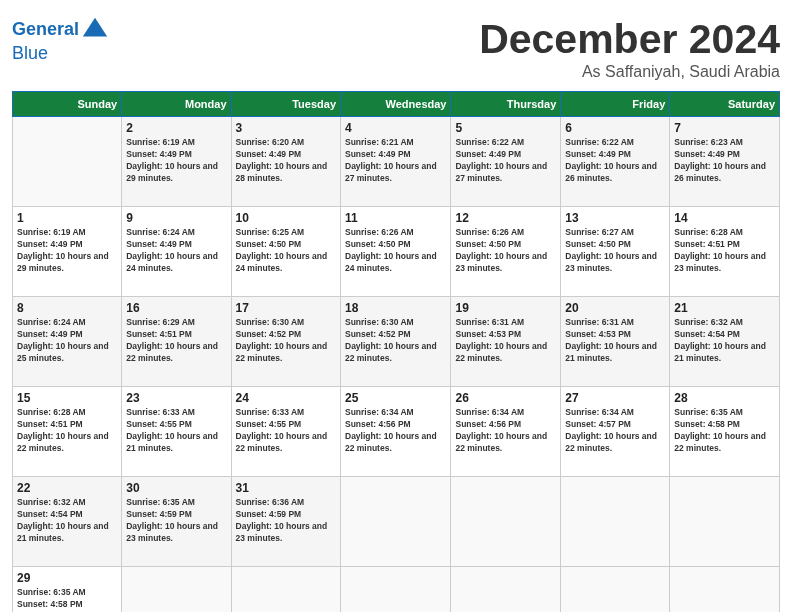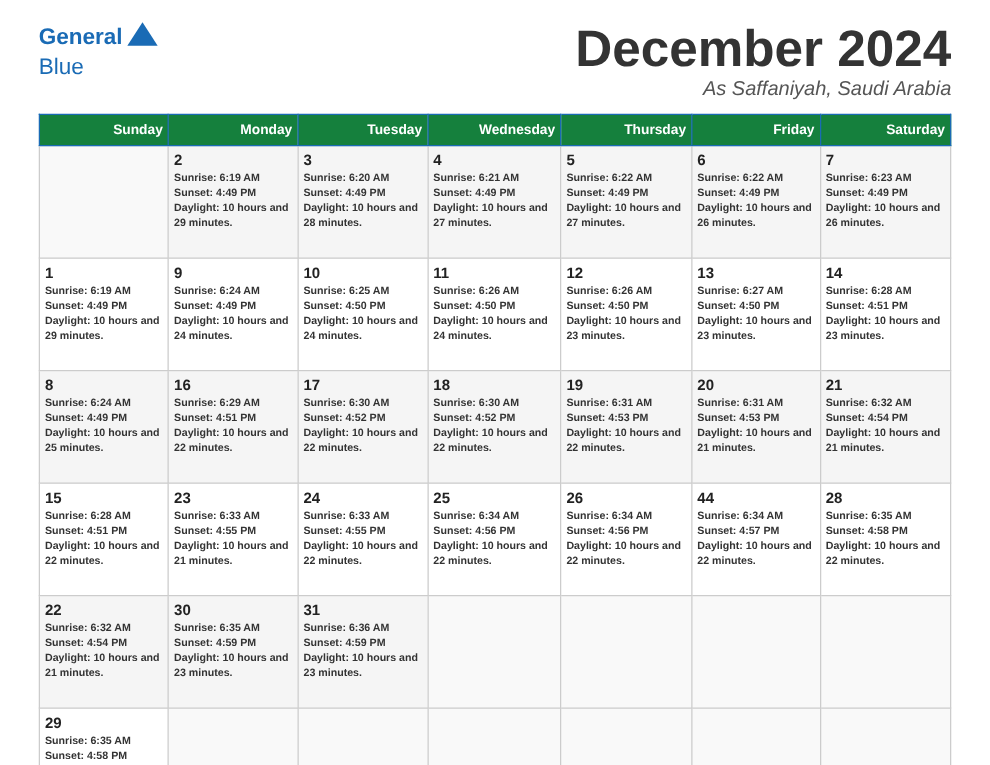--- a/index.html
+++ b/index.html
@@ -6,21 +6,21 @@
     body {
       font-family: Arial, sans-serif;
       background: #fff;
       width: 792px;
       height: 612px;
       overflow: hidden;
     }
     .page {
       width: 792px;
       height: 612px;
-      padding: 16px 31px;
+      padding: 16px 12px;
     }
     .header {
       display: flex;
       justify-content: space-between;
       align-items: flex-start;
       margin-bottom: 10px;
     }
     .logo {
       display: flex;
       align-items: center;
@@ -43,21 +43,20 @@
       text-align: right;
     }
     .month-title {
       font-size: 41px;
       font-weight: bold;
       color: #333;
     }
     .location-title {
       font-size: 16px;
       color: #555;
-      font-style: italic;
     }
     .calendar {
       width: 100%;
       border-collapse: collapse;
       font-size: 9.5px;
     }
     .calendar thead th {
       background-color: #15803d;
       color: #fff;
       padding: 6px 4px;
@@ -236,21 +235,21 @@
           </td>
           <td>
             <span class="day-num">25</span>
             <div class="day-info">Sunrise: 6:34 AM<br>Sunset: 4:56 PM<br>Daylight: 10 hours and 22 minutes.</div>
           </td>
           <td>
             <span class="day-num">26</span>
             <div class="day-info">Sunrise: 6:34 AM<br>Sunset: 4:56 PM<br>Daylight: 10 hours and 22 minutes.</div>
           </td>
           <td>
-            <span class="day-num">44</span>
+            <span class="day-num">27</span>
             <div class="day-info">Sunrise: 6:34 AM<br>Sunset: 4:57 PM<br>Daylight: 10 hours and 22 minutes.</div>
           </td>
           <td>
             <span class="day-num">28</span>
             <div class="day-info">Sunrise: 6:35 AM<br>Sunset: 4:58 PM<br>Daylight: 10 hours and 22 minutes.</div>
           </td>
         </tr>
         <tr>
           <td>
             <span class="day-num">22</span>

